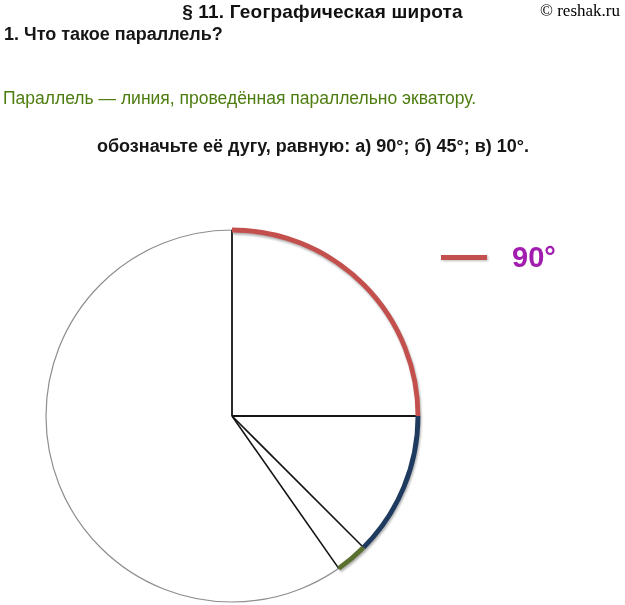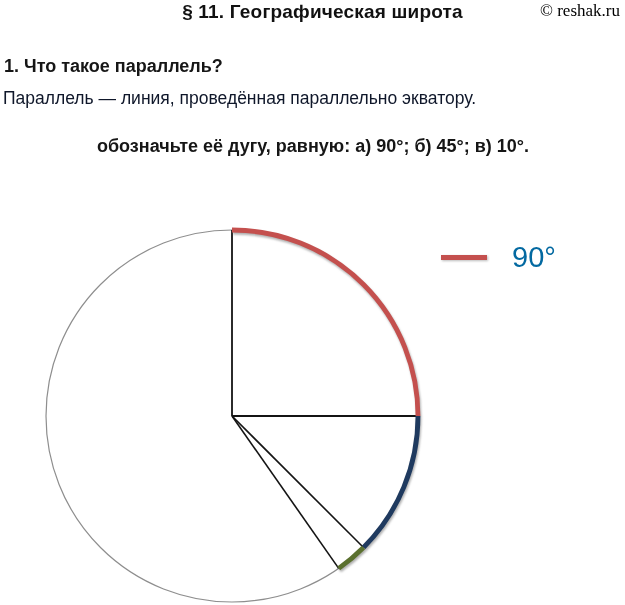--- a/index.html
+++ b/index.html
@@ -23,29 +23,29 @@
   }
   .copyright {
     position: absolute;
     top: 1px; right: 5px;
     font-family: "Liberation Serif", serif;
     font-size: 17px;
     color: #000;
   }
   .q1-heading {
     position: absolute;
-    top: 56px; left: 4px;
+    top: 24px; left: 4px;
     font-size: 18px;
     font-weight: bold;
   }
   .q1-answer {
     position: absolute;
     top: 88px; left: 3px;
     font-size: 17.5px;
-    color: #0f172a;
+    color: #4d7c0f;
   }
   .q2-heading {
     position: absolute;
     top: 131px; left: 3px; right: 2px;
     font-size: 18px;
     font-weight: bold;
     line-height: 31px;
   }
   .q2-line1 {
     text-align: justify;
@@ -74,22 +74,22 @@
     height: 64px;
   }
   .legend-swatch-svg {
     width: 48px; height: 9px;
     flex: 0 0 auto;
     filter: drop-shadow(1px 1.5px 1px rgba(120,120,120,0.5));
   }
   .legend-label {
     margin-left: 24px;
     font-size: 29px;
-    font-weight: 400;
-    color: #0369a1;
+    font-weight: 700;
+    color: #a21caf;
   }
 </style>
 </head>
 <body>
 
 <div class="page-title">§ 11. Географическая широта</div>
 <div class="copyright">© reshak.ru</div>
 
 <div class="q1-heading">1. Что такое параллель?</div>
 <div class="q1-answer">Параллель — линия, проведённая параллельно экватору.</div>

